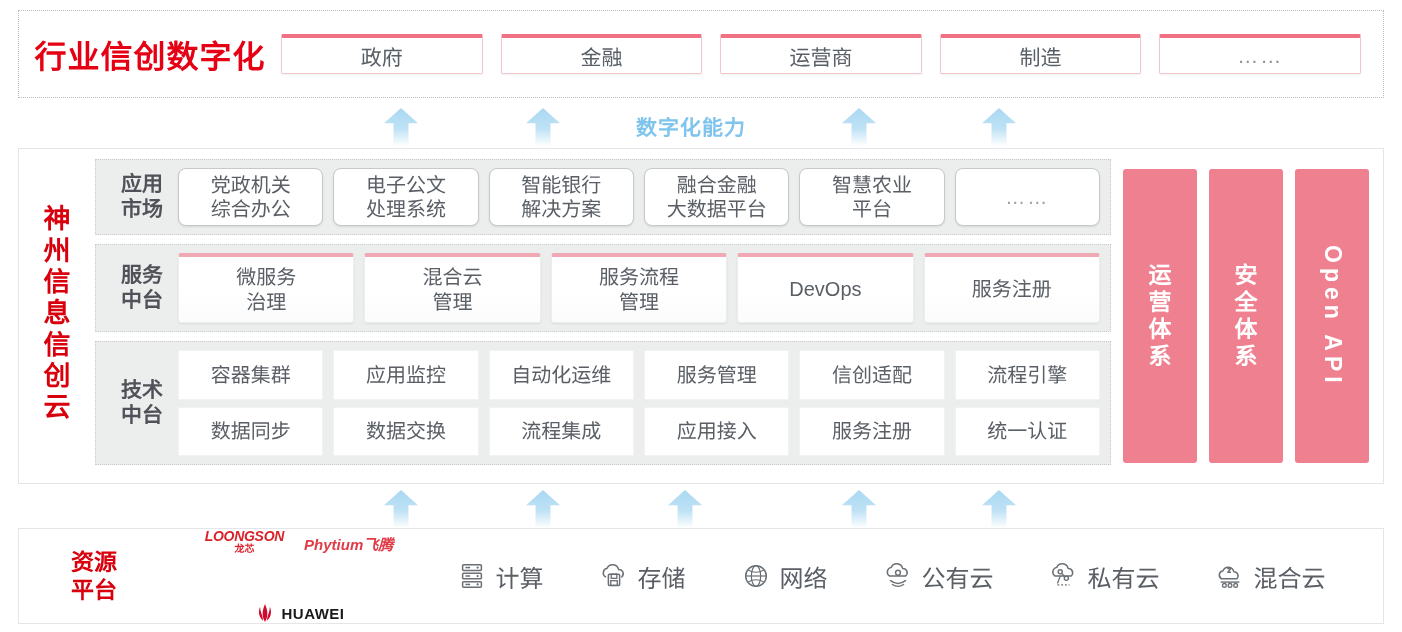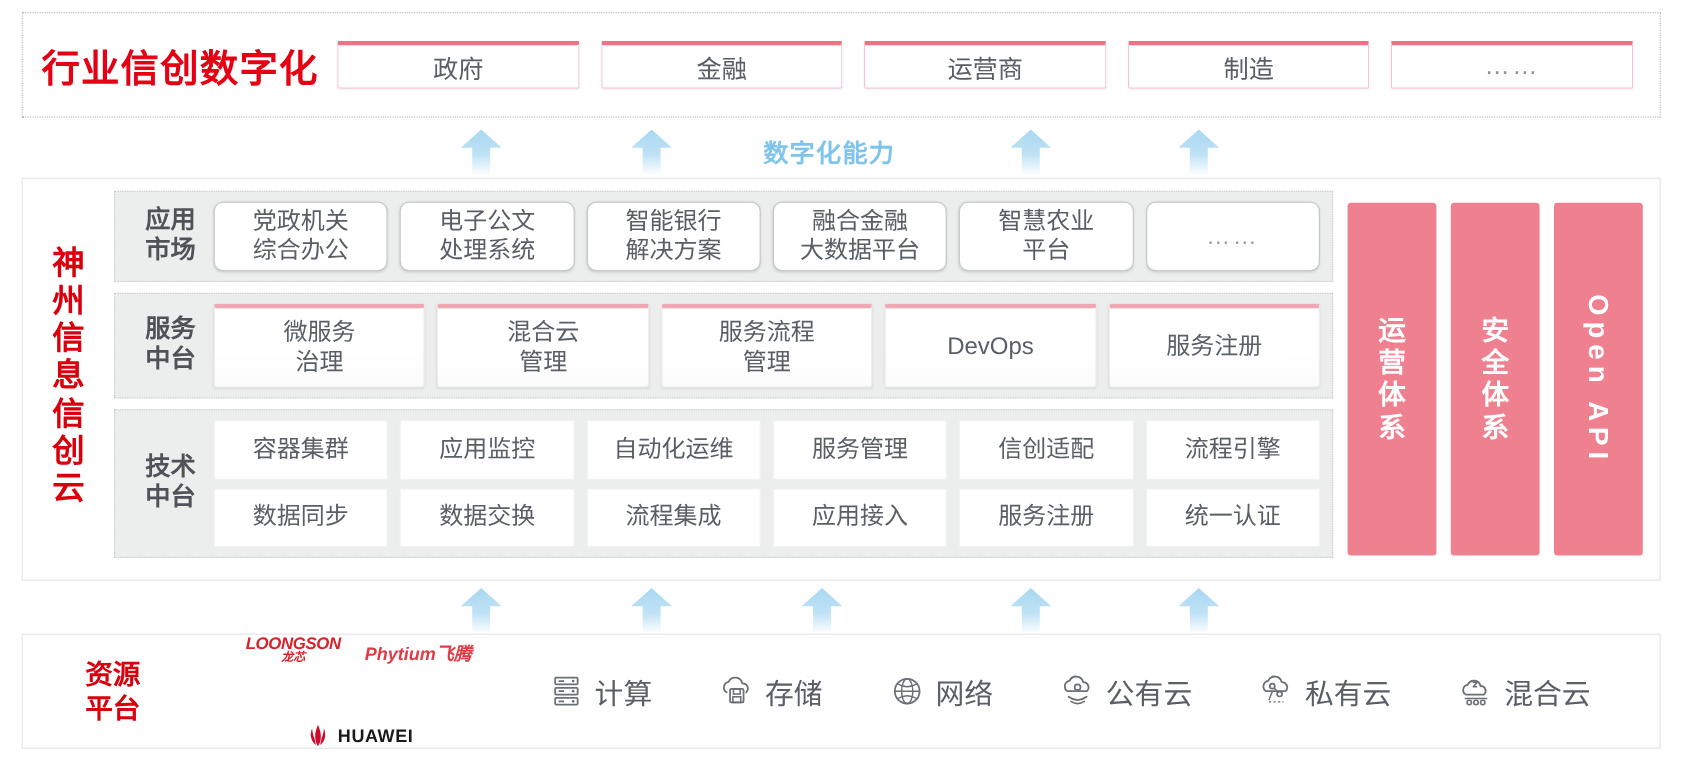--- a/index.html
+++ b/index.html
@@ -282,21 +282,20 @@
     font-style: italic;
     font-weight: bold;
     font-size: 14px;
     letter-spacing: -0.3px;
   }
   .logo-loongson .ls-sub {
     color: #d8232a;
     font-size: 10px;
     font-weight: bold;
     margin-top: 1px;
-    font-style: italic;
   }
   .logo-phytium {
     color: #e03b47;
     font-weight: bold;
     font-size: 15px;
     font-style: italic;
   }
   .logo-huawei {
     display: flex;
     align-items: center;

